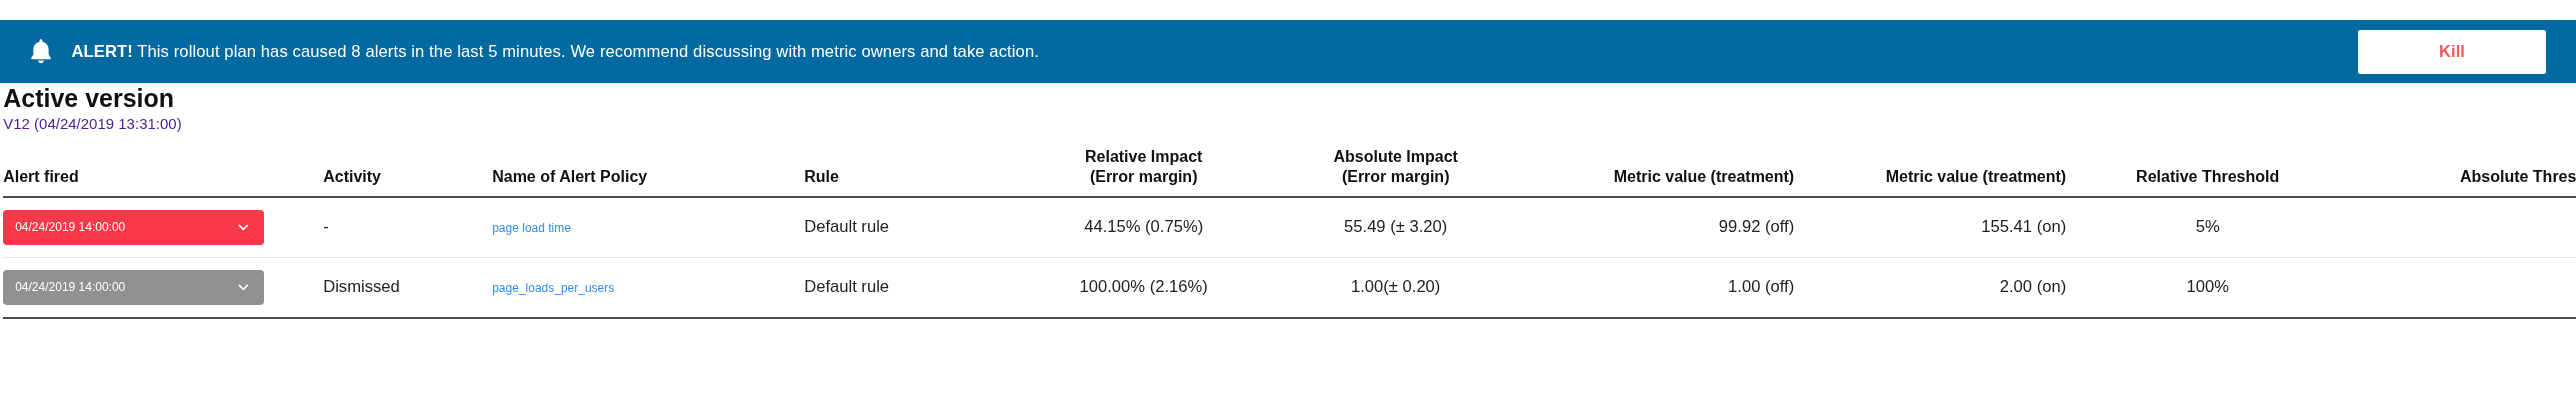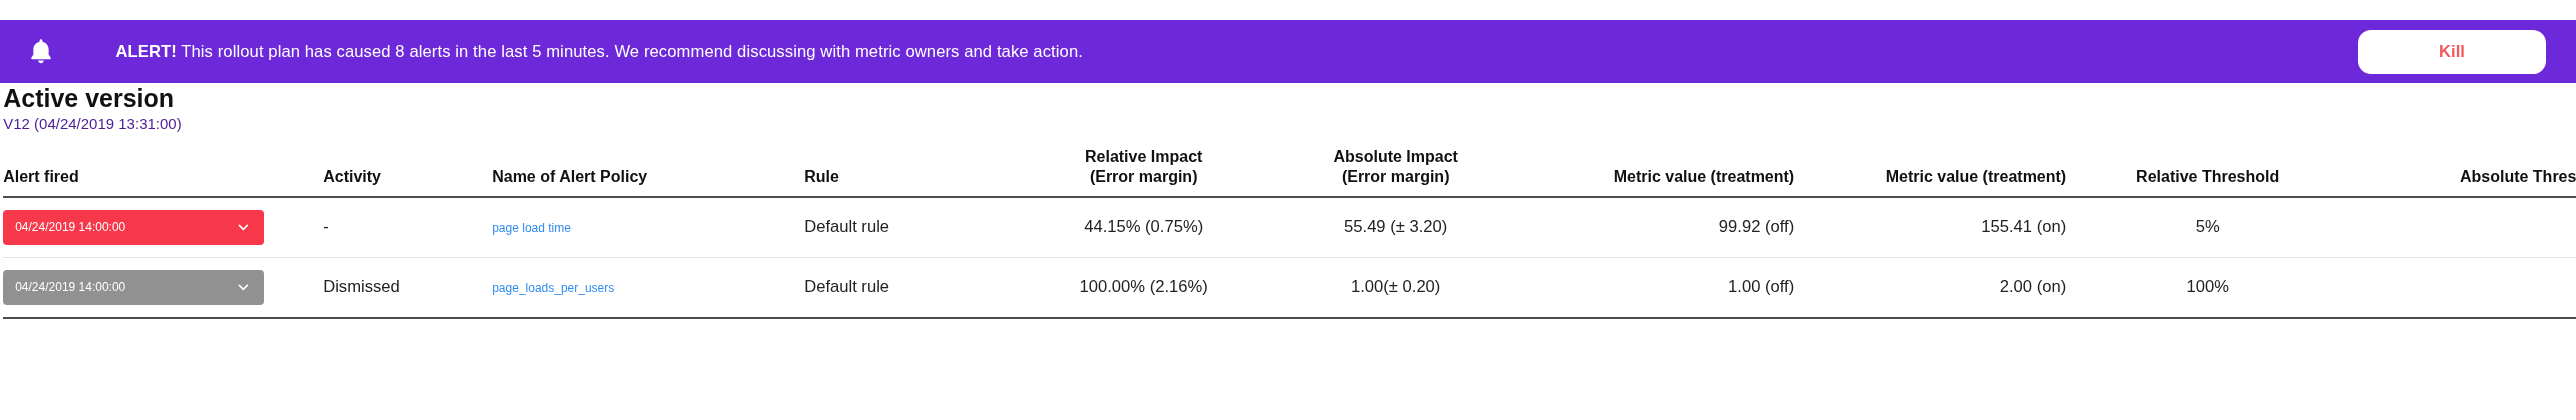--- a/index.html
+++ b/index.html
@@ -15,26 +15,25 @@
     overflow: hidden;
   }
 
   
   .alert-banner {
     position: absolute;
     top: 20px;
     left: 0;
     width: 2576px;
     height: 63px;
-    background: #6d28d9;
+    background: #0369a1;
     display: flex;
     align-items: center;
     box-sizing: border-box;
     padding: 0 30px 0 27px;
-    gap: 44px;
   }
   .bell-icon {
     flex: 0 0 auto;
     width: 27px;
     height: 28.5px;
     display: flex;
     align-items: center;
     justify-content: center;
     margin-right: 17.4px;
   }
@@ -46,21 +45,21 @@
     white-space: nowrap;
   }
   .alert-text .lead {
     font-weight: bold;
   }
   .kill-button {
     margin-left: auto;
     width: 188px;
     height: 44px;
     background: #ffffff;
-    border-radius: 13px;
+    border-radius: 2px;
     color: #f05a5a;
     font-size: 16.6px;
     font-weight: bold;
     display: flex;
     align-items: center;
     justify-content: center;
     cursor: pointer;
     border: none;
     font-family: "Liberation Sans", sans-serif;
   }

